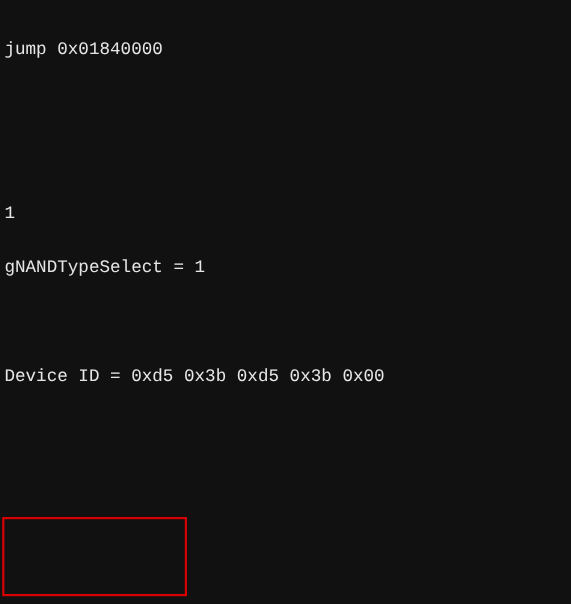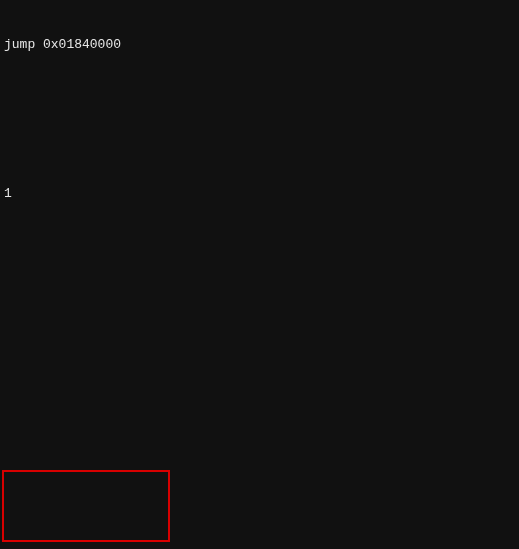--- a/index.html
+++ b/index.html
@@ -5,21 +5,21 @@
   html, body {
     margin: 0;
     padding: 0;
     background: #111111;
     width: 519px;
     height: 549px;
     overflow: hidden;
   }
   .terminal {
     font-family: "Consolas", "Menlo", "Courier New", monospace;
-    font-size: 13px;
+    font-size: 16px;
     line-height: 16.5px;
     color: #e6e6e6;
     white-space: pre;
     padding: 4px 4px 0 4px;
     position: relative;
     width: 519px;
     height: 549px;
     box-sizing: border-box;
   }
   .line {
@@ -34,21 +34,23 @@
   }
 </style>
 </head>
 <body>
 
 <div class="terminal">
   <span class="line">jump 0x01840000</span>
   <span class="line"></span>
   <span class="line"></span>
   <span class="line">1</span>
+  <span class="line">gNANDTypeSelect = 1</span>
   <span class="line"></span>
+  <span class="line">Device ID = 0xd5 0x3b 0xd5 0x3b 0x00</span>
   
   
   
   
   
   
   
   
   
   

